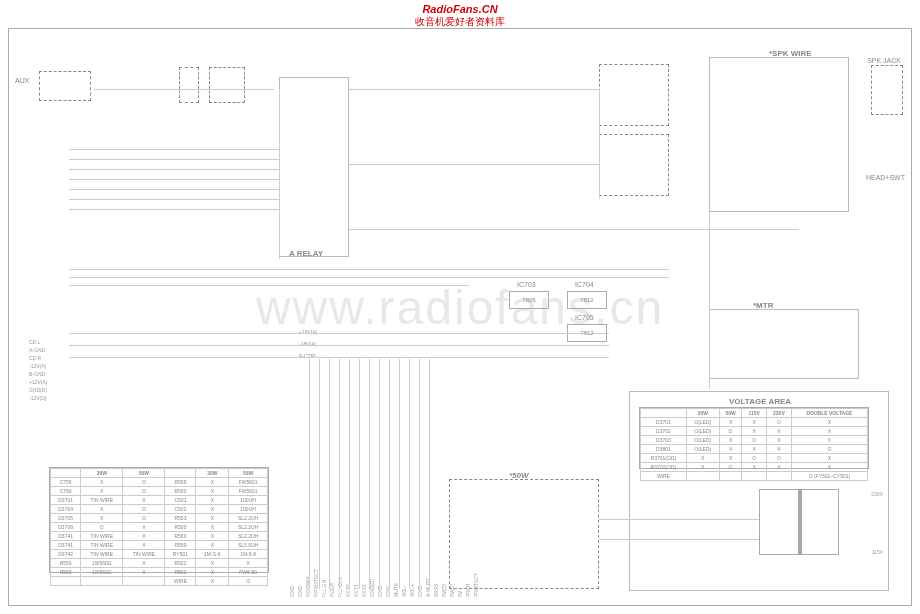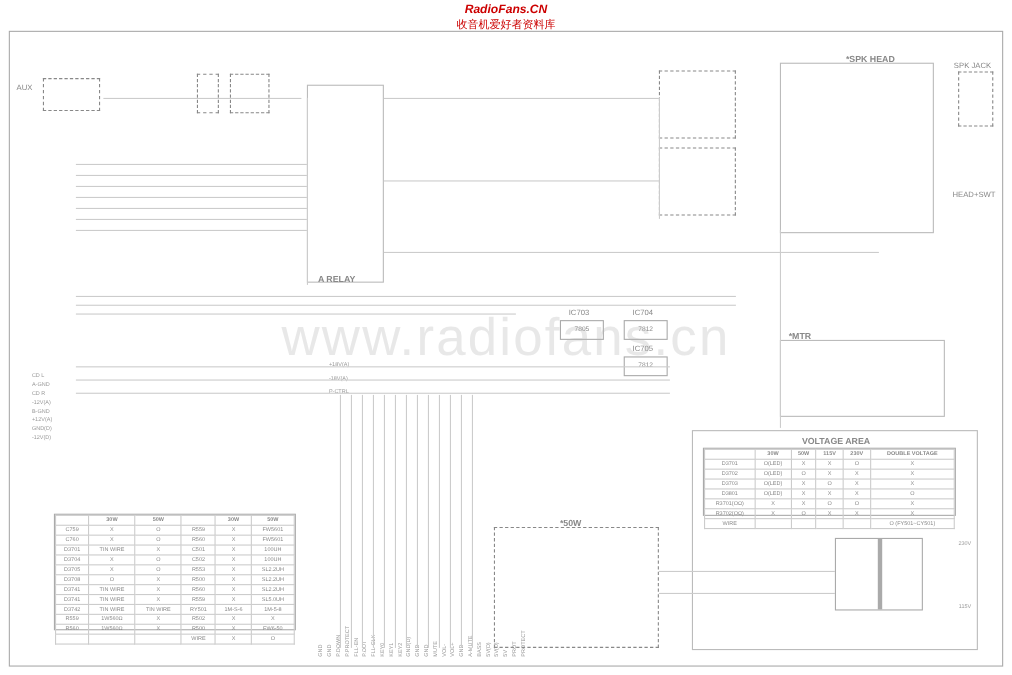--- a/index.html
+++ b/index.html
@@ -130,28 +130,28 @@
 
   <div class="dashed-block" style="top:38px; left:170px; width:20px; height:36px;"></div>
   <div class="dashed-block" style="top:38px; left:200px; width:36px; height:36px;"></div>
 
   <div class="block" style="top:48px; left:270px; width:70px; height:180px;"></div>
 
   <div class="dashed-block" style="top:35px; left:590px; width:70px; height:62px;"></div>
   <div class="dashed-block" style="top:105px; left:590px; width:70px; height:62px;"></div>
 
   <div class="block" style="top:28px; left:700px; width:140px; height:155px;"></div>
-  <div class="label section-label" style="top:20px; left:760px;">*SPK HEAD</div>
+  <div class="label section-label" style="top:20px; left:760px;">*SPK WIRE</div>
 
   <div class="dashed-block" style="top:36px; right:8px; width:32px; height:50px;"></div>
   <div class="label" style="top:28px; right:10px;">SPK JACK</div>
   <div class="label" style="top:145px; right:6px;">HEAD+SWT</div>
 
   <div class="block" style="top:280px; left:700px; width:150px; height:70px;"></div>
-  <div class="label section-label" style="top:272px; left:708px;">*MTR</div>
+  <div class="label section-label" style="top:272px; left:744px;">*MTR</div>
 
   <div class="ic-block" style="top:262px; left:500px; width:40px; height:18px;">
     <span>7805</span>
   </div>
   <div class="label" style="top:252px; left:508px;">IC703</div>
 
   <div class="ic-block" style="top:262px; left:558px; width:40px; height:18px;">
     <span>7812</span>
   </div>
   <div class="label" style="top:252px; left:566px;">IC704</div>
@@ -245,21 +245,21 @@
             <td></td>
             <td></td>
             <td></td>
             <td>O (FY501~CY501)</td>
           </tr>
         </tbody>
     </table>
   </div>
 
   <div class="dashed-block" style="top:450px; left:440px; width:150px; height:110px;"></div>
-  <div class="label section-label" style="top:442px; left:500px;">*50W</div>
+  <div class="label section-label" style="top:442px; left:500px;font-style:italic;">*50W</div>
 
   <div class="table-box" style="top:438px; left:40px; width:220px; height:106px;">
     <table>
       <tbody>
           <tr id="ct-header">
             <th></th>
             <th>30W</th>
             <th>50W</th>
             <th></th>
             <th>30W</th>

